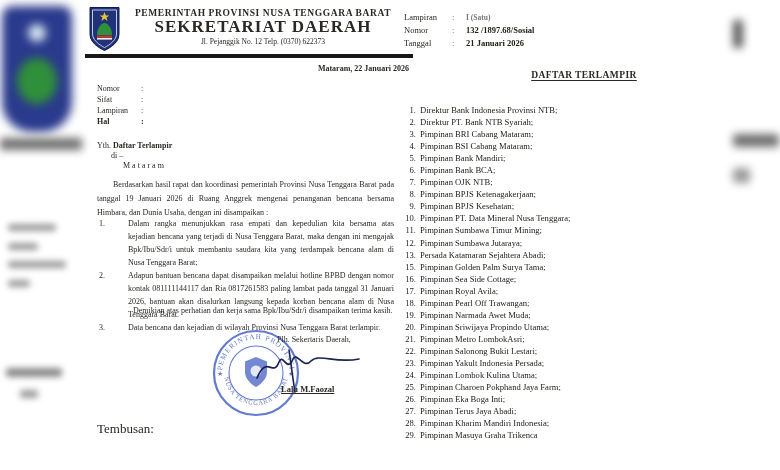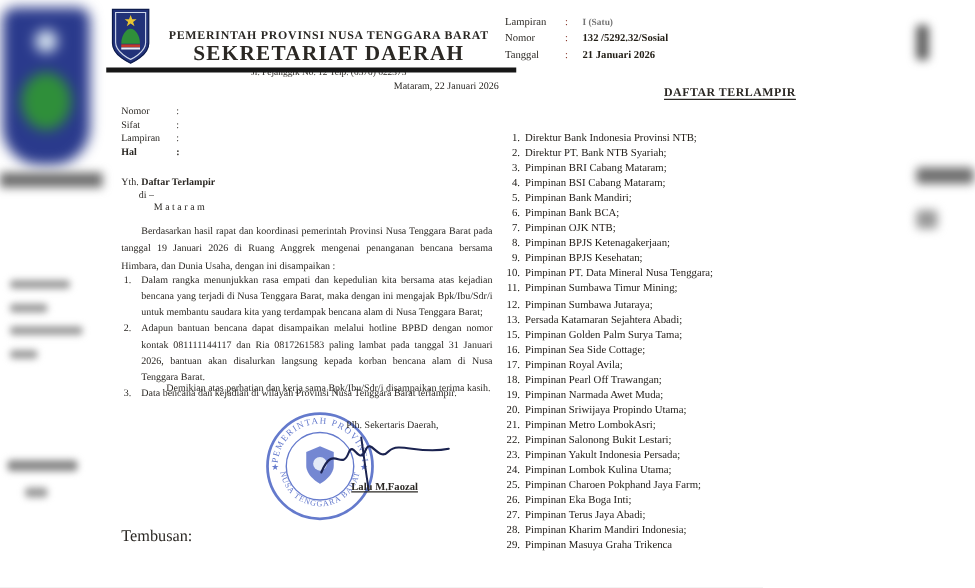--- a/index.html
+++ b/index.html
@@ -22,46 +22,46 @@
   
   .page{position:absolute;top:0;height:470px;}
   .page-left{left:85px;width:330px;}
   .page-right{left:390px;width:388px;}
   .abs{position:absolute;}
 
   
   .letterhead{left:0;top:6px;width:330px;display:flex;}
   .coa{width:33px;height:46px;margin-left:3px;flex:0 0 auto;}
   .lh-text{flex:1;text-align:center;padding-right:10px;}
-  .lh-gov{font-weight:bold;font-size:9.5px;letter-spacing:.6px;margin-top:18px;}
+  .lh-gov{font-weight:bold;font-size:9.5px;letter-spacing:.6px;margin-top:2px;}
   .lh-office{font-weight:bold;font-size:17px;letter-spacing:1px;line-height:18px;}
   .lh-addr{font-size:7.5px;margin-top:1px;}
   .rule{left:0;top:54px;width:328px;height:3.5px;background:#171717;}
 
-  .dateline{top:64px;right:16px;font-size:8px;}
+  .dateline{top:64px;right:6px;font-size:8px;font-weight:bold;}
 
   
   .meta{left:12px;top:83px;font-size:8px;line-height:11px;}
   .meta-row{display:grid;grid-template-columns:44px 10px 160px;}
   .meta-row:nth-child(1) .meta-value{color:#757575;font-size:7.5px;}
   .meta-row:nth-child(4){font-weight:bold;}
   .meta-row:nth-child(4) .meta-value{width:140px;text-align:justify;}
 
   
   .addressee{left:12px;top:141px;font-size:8px;line-height:10px;}
   .yth-name{font-weight:bold;}
   .di-line{margin-left:14px;}
   .city-line{margin-left:26px;}
 
   .opening{left:12px;top:178px;width:297px;font-size:8px;line-height:13.9px;
     text-align:justify;text-indent:16px;}
 
   .points{left:14px;top:217px;width:295px;font-size:8px;line-height:13px;}
   .point{display:grid;grid-template-columns:14px 1fr;}
-  .point .pt-text{text-align:justify;}
+  .point .pt-text{text-align:justify;margin-left:15px;}
 
   .closing{left:12px;top:306px;font-size:8px;padding-left:36px;}
 
   
   .sigblock{left:0;top:326px;width:330px;height:96px;}
   .stamp{position:absolute;left:126px;top:2px;width:90px;height:90px;opacity:.85;}
   .sig-title{position:absolute;left:192px;top:9px;font-size:8px;white-space:nowrap;}
   .scribble{position:absolute;left:166px;top:20px;width:116px;height:48px;}
   .sig-name{position:absolute;left:196px;top:58px;font-size:8.5px;font-weight:bold;
     text-decoration:underline;white-space:nowrap;}
@@ -216,21 +216,21 @@
     <div class="abs meta r-meta">
 
     <div class="meta-row">
         <span class="meta-label">Lampiran</span>
         <span class="meta-sep">:</span>
         <span class="meta-value">I (Satu)</span>
       </div>
         <div class="meta-row">
         <span class="meta-label">Nomor</span>
         <span class="meta-sep">:</span>
-        <span class="meta-value">132 /5292.32/Sosial</span>
+        <span class="meta-value">132 /1897.68/Sosial</span>
       </div>
         <div class="meta-row">
         <span class="meta-label">Tanggal</span>
         <span class="meta-sep">:</span>
         <span class="meta-value">21 Januari 2026</span>
       </div>
       </div>
 
     <div class="abs r-title">DAFTAR TERLAMPIR</div>
 

